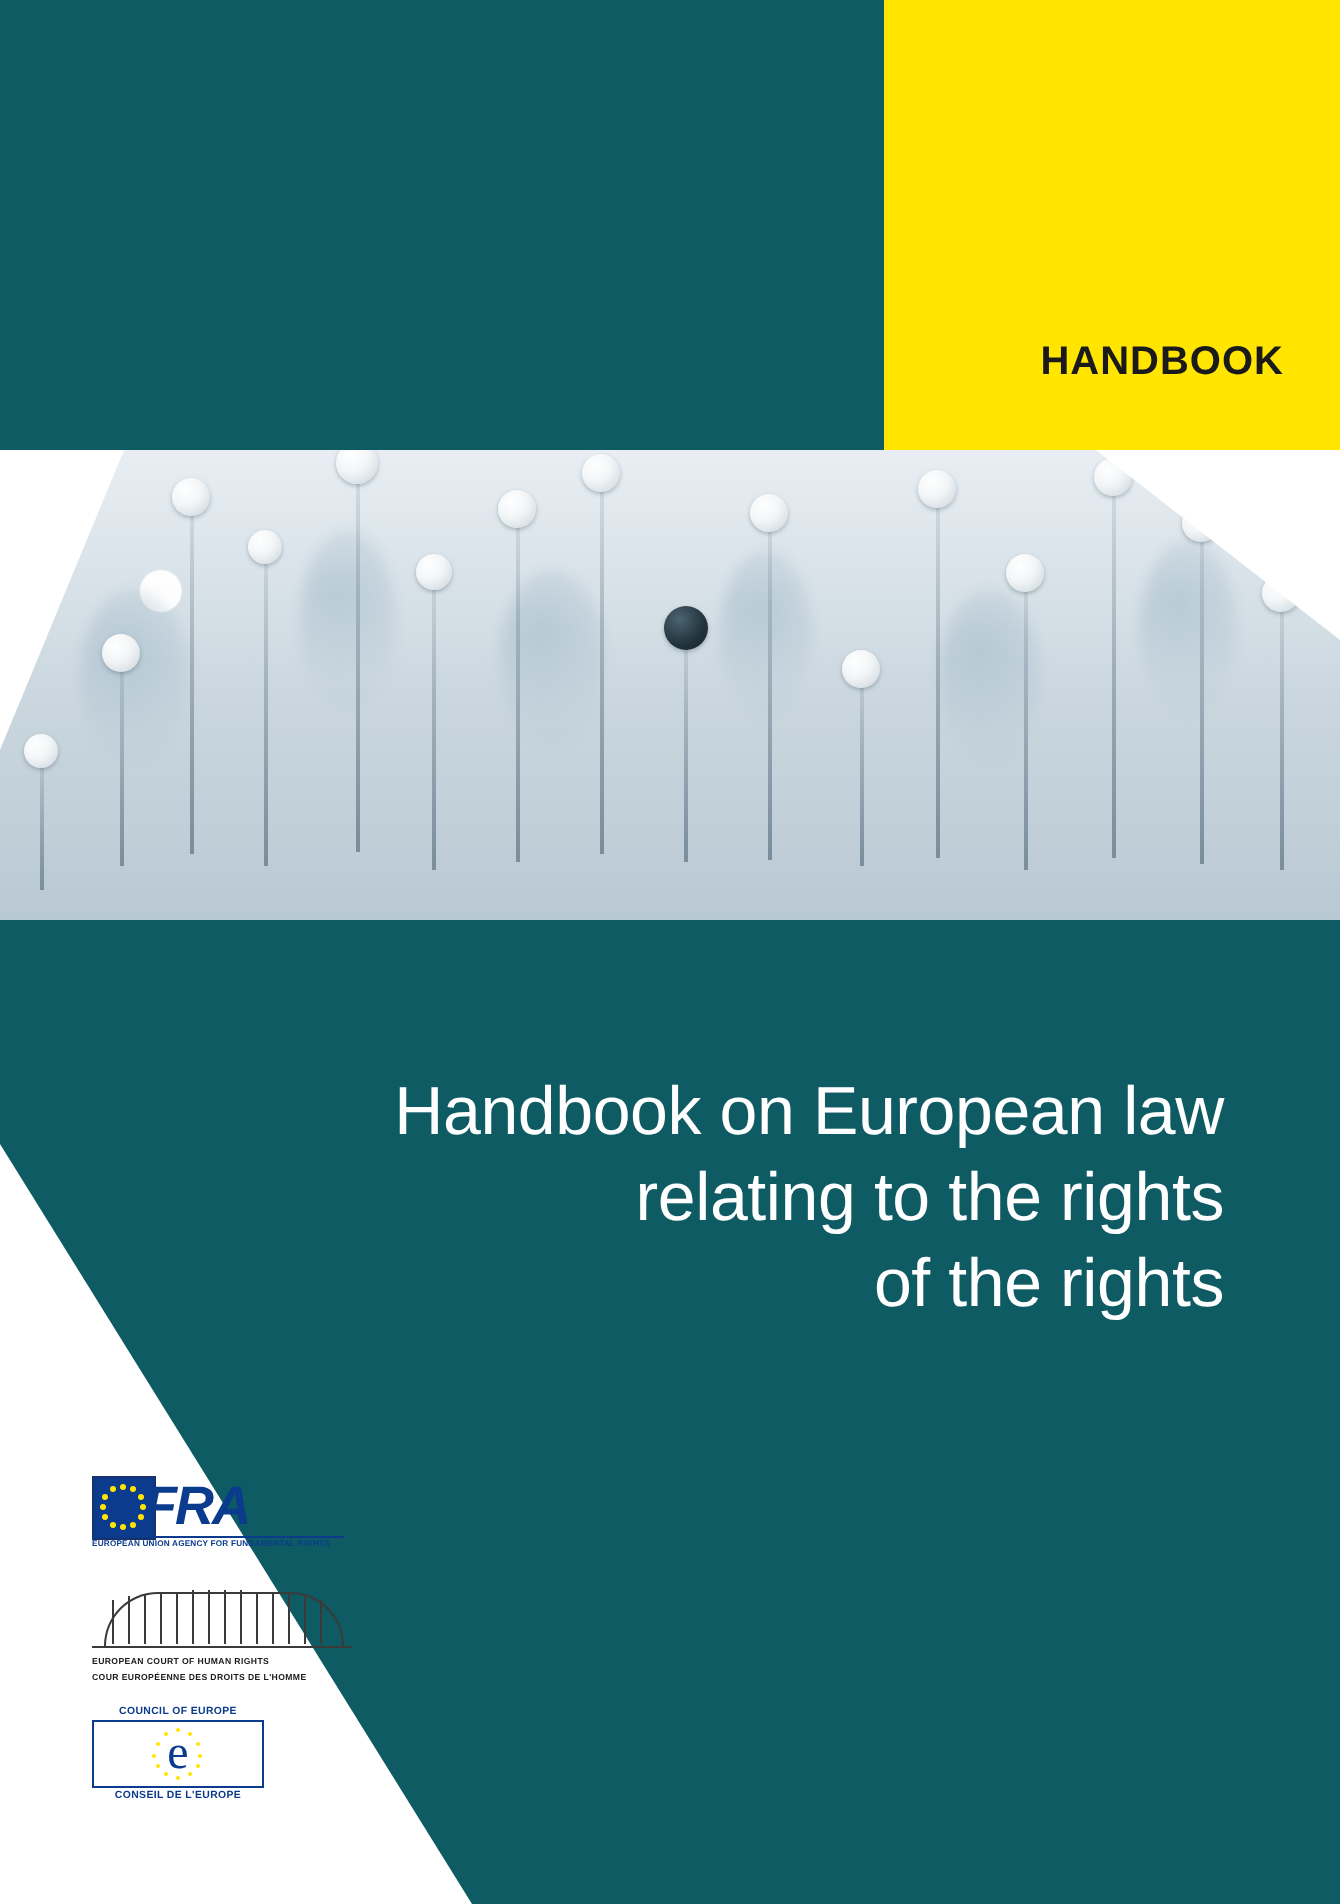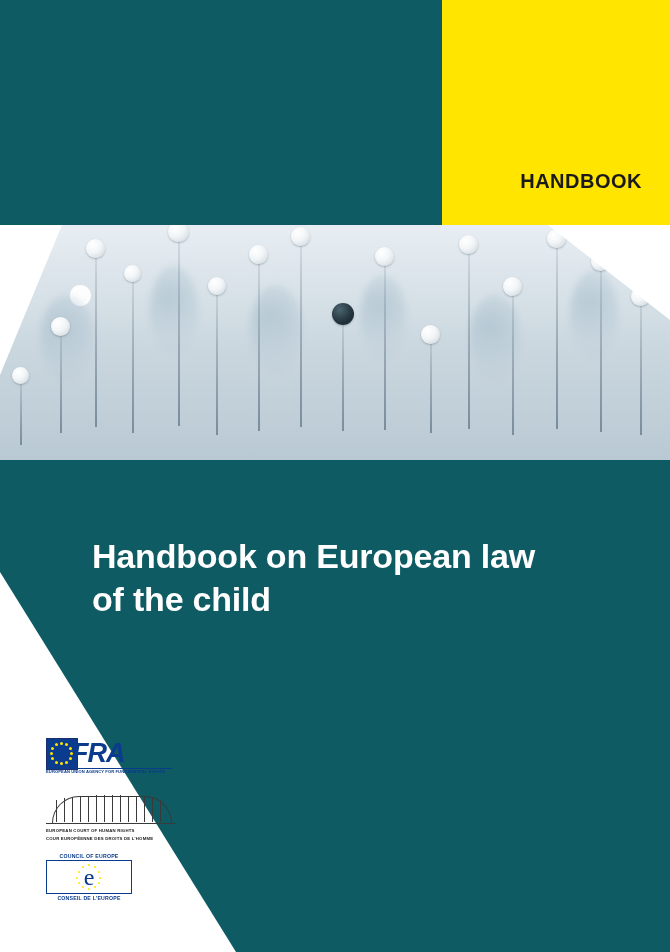--- a/index.html
+++ b/index.html
@@ -117,25 +117,25 @@
     background: #ffffff;
     clip-path: polygon(0 0, 0 380px, 236px 380px);
   }
 
   
   .title {
     position: absolute;
     right: 58px;
     top: 75px;
     width: 520px;
-    text-align: left;
+    text-align: right;
     color: #ffffff;
     font-size: 34px;
     line-height: 1.27;
-    font-weight: bold;
+    font-weight: normal;
     letter-spacing: -0.2px;
   }
 
   
   .logos {
     position: absolute;
     left: 46px;
     top: 278px;
     width: 200px;
   }
@@ -334,21 +334,22 @@
     <div class="photo-wedge-left"></div>
     <div class="photo-wedge-right"></div>
   </div>
 
   <div class="lower">
     <div class="lower-teal"></div>
     <div class="lower-white-wedge"></div>
 
     <div class="title">
       <div>Handbook on European law</div>
-      <div>of the child</div>
+      <div>relating to the rights</div>
+      <div>of the rights</div>
     </div>
 
     <div class="logos">
 
       <div class="fra-logo">
         <div class="fra-flag"></div>
         <div class="fra-stars">
           <div class="fra-star" style="left:14px; top:4px;"></div>
           <div class="fra-star" style="left:19px; top:5px;"></div>
           <div class="fra-star" style="left:23px; top:9px;"></div>

